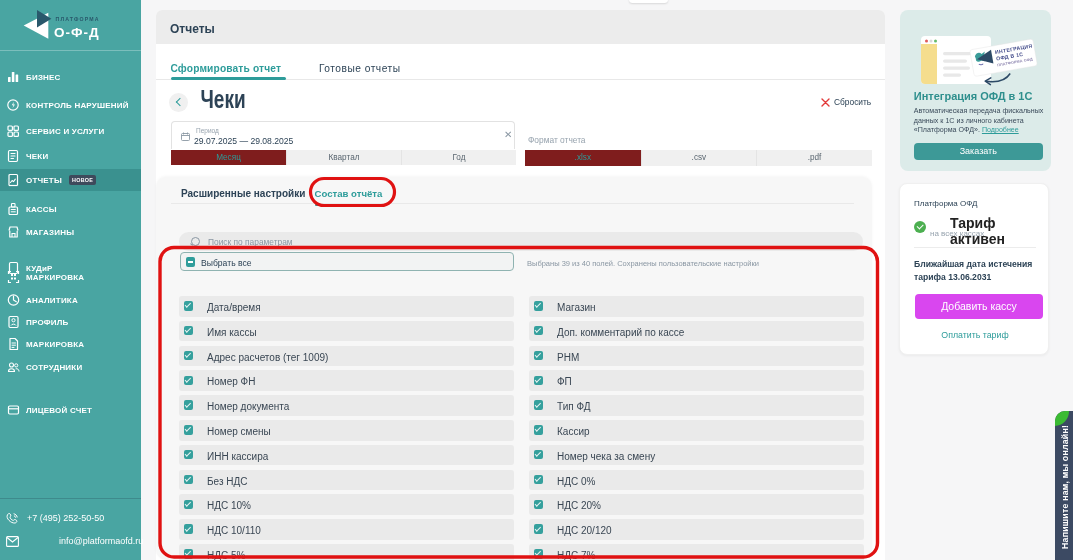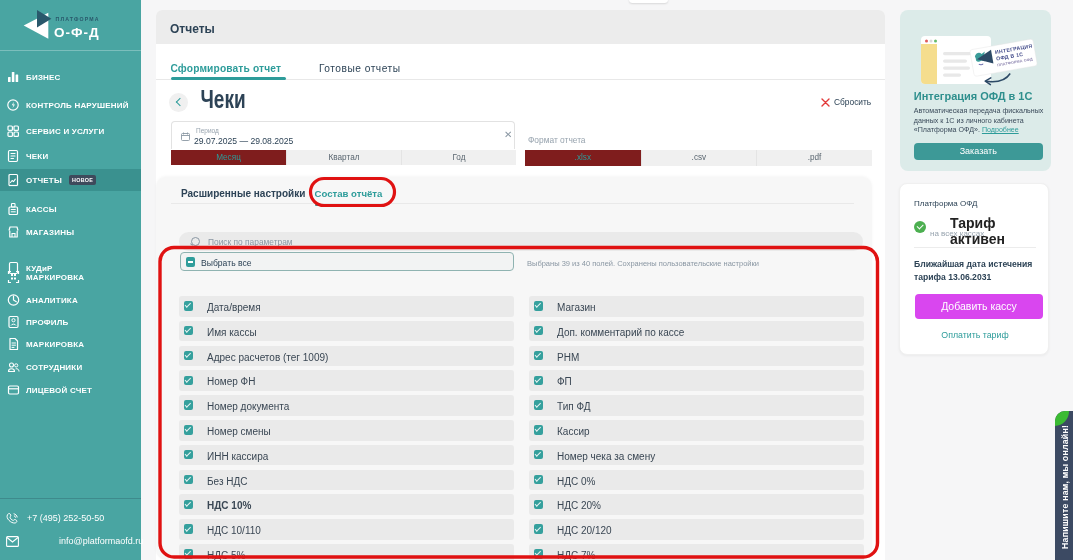--- a/index.html
+++ b/index.html
@@ -187,21 +187,21 @@
     </div>
 <div class="mi" style="top:356px;">
       <svg class="mic" viewBox="0 0 13 14">
         <circle cx="4.5" cy="5" r="2" fill="none" stroke="#fff" stroke-width="1.1"></circle>
         <circle cx="9.2" cy="5.4" r="1.6" fill="none" stroke="#fff" stroke-width="1"></circle>
         <path d="M1.5 11.5 c0-3.6 6-3.6 6 0 Z" fill="none" stroke="#fff" stroke-width="1.1"></path>
         <path d="M8.6 8.9 c1.8-0.7 3.4 0.5 3.4 2.6" fill="none" stroke="#fff" stroke-width="1"></path>
       </svg>
       <span class="mt">СОТРУДНИКИ</span>
     </div>
-<div class="mi" style="top:379px;padding-left:48px;">
+<div class="mi" style="top:399px;padding-left:48px;">
       <svg class="mic" viewBox="0 0 13 14">
         <rect x="1.5" y="3" width="10" height="8" rx="1.2" fill="none" stroke="#fff" stroke-width="1.2"></rect>
         <path d="M1.5 5.8 h10" stroke="#fff" stroke-width="1.2"></path>
       </svg>
       <span class="mt">ЛИЦЕВОЙ СЧЕТ</span>
     </div>
 
 <div class="div2"></div>
 <svg class="abs" style="left:6px;top:512px" width="13" height="13" viewBox="0 0 13 13">
       <path d="M3.2 1.5 c0.6 0 1.2 0.6 1.5 1.4 c0.3 0.8 0.1 1.4-0.4 1.7 c-0.4 0.3-0.4 0.7 0 1.5 c0.5 0.9 1.2 1.6 2 2 c0.8 0.4 1.2 0.4 1.5 0 c0.3-0.5 0.9-0.7 1.7-0.4 c0.8 0.3 1.4 0.9 1.4 1.5 c0 0.8-0.9 1.7-2 1.8 c-2 0.2-4.2-0.9-5.9-2.6 C1.3 6.7 0.6 4.6 1.4 3 c0.4-0.9 1.1-1.5 1.8-1.5 Z" fill="none" stroke="#fff" stroke-width="1"></path>
@@ -321,21 +321,21 @@
     <span class="clab">Номер чека за смену</span>
   </div>
 <div class="crow" style="left:179px;top:469.6px;">
     <span class="cb"></span>
     <span class="clab">Без НДС</span>
   </div>
 <div class="crow" style="left:529px;top:469.6px;">
     <span class="cb"></span>
     <span class="clab">НДС 0%</span>
   </div>
-<div class="crow" style="left:179px;top:494.4px;font-weight:bold;">
+<div class="crow" style="left:179px;top:494.4px;">
     <span class="cb"></span>
     <span class="clab">НДС 10%</span>
   </div>
 <div class="crow" style="left:529px;top:494.4px;">
     <span class="cb"></span>
     <span class="clab">НДС 20%</span>
   </div>
 <div class="crow" style="left:179px;top:519.2px;">
     <span class="cb"></span>
     <span class="clab">НДС 10/110</span>

